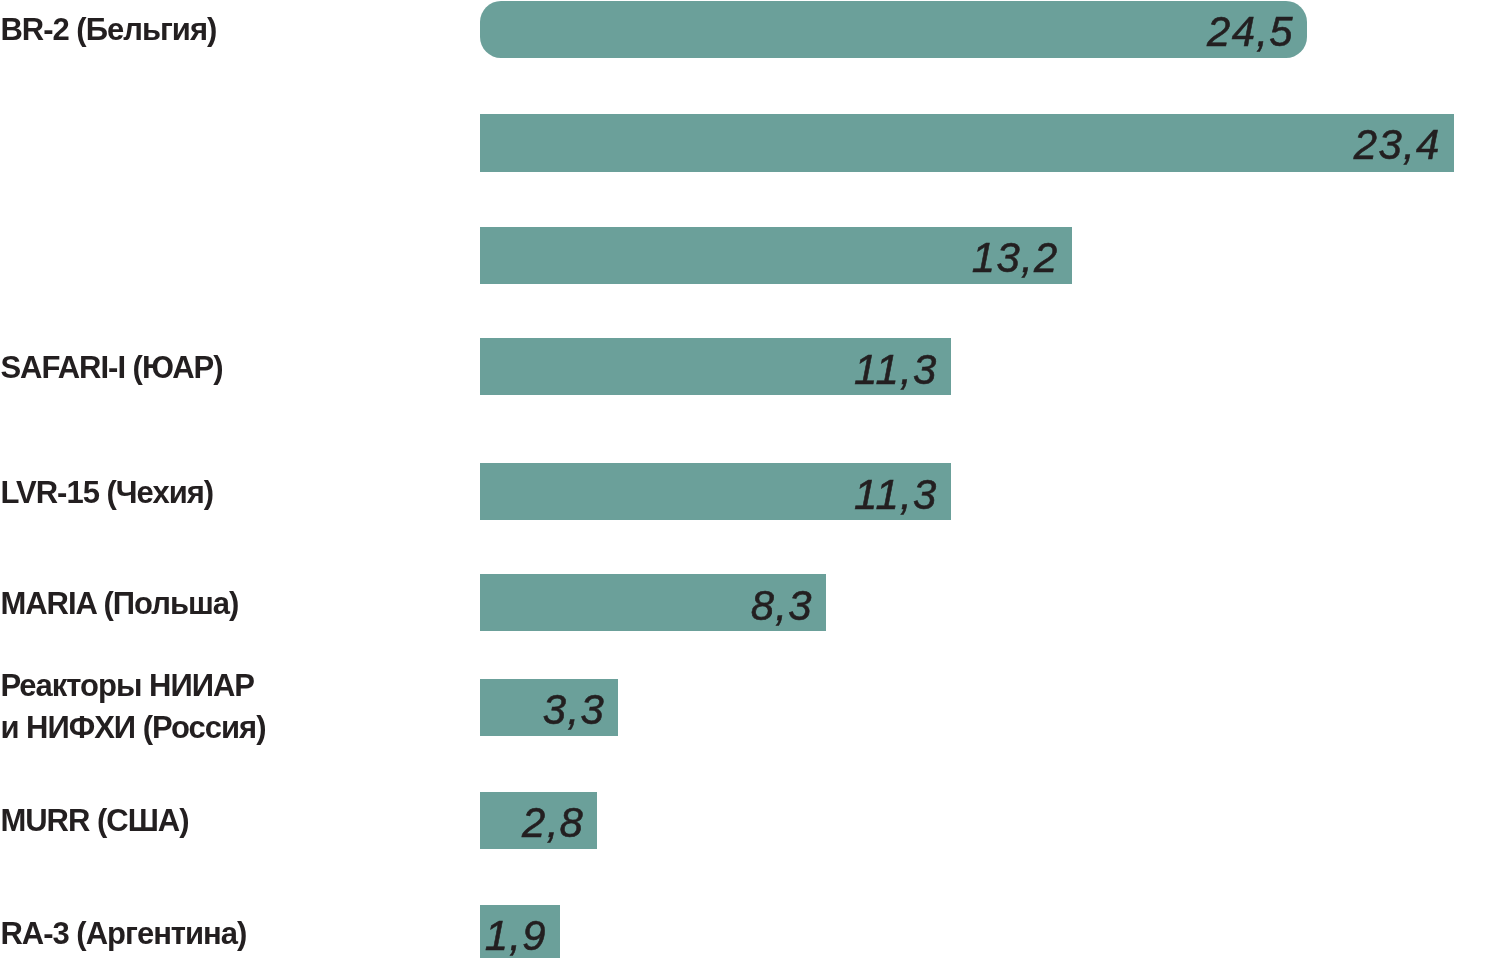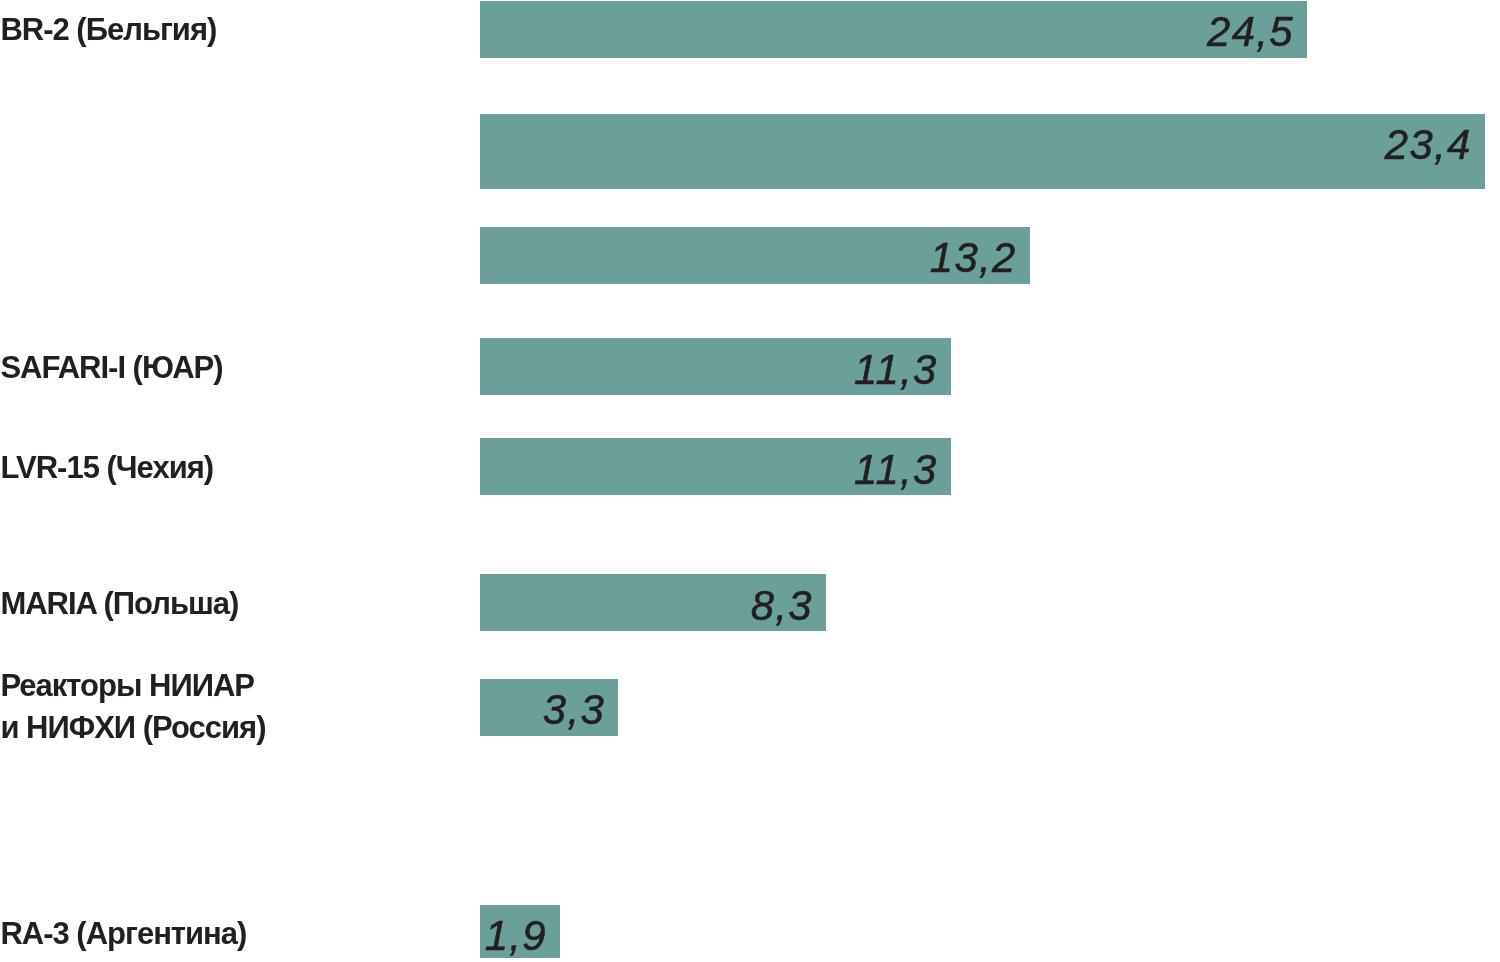--- a/index.html
+++ b/index.html
@@ -15,58 +15,64 @@
   .value{position:absolute;right:13.2px;top:7.6px;line-height:48px;
          font-style:italic;font-size:41.8px;color:#231f20;
          -webkit-text-stroke:0.58px #231f20;letter-spacing:1.35px;}
 </style>
 </head>
 <body>
 
 <div class="chart">
   <div class="row" style="top:0.60px;height:57.3px;">
     <div class="label" style="top:8.70px;">BR-2 (Бельгия)</div>
-    <div class="bar" style="width:827px;height:57.3px;">
+    <div class="bar" style="width:827px;height:57.3px;border-radius:21px;">
       <div class="value">24,5</div>
     </div>
   </div>
   <div class="row" style="top:113.60px;height:57.3px;">
-    <div class="bar" style="width:973.74px;height:75px;padding-left:31px;">
+    <div class="bar" style="width:973.74px;height:58px;">
       <div class="value">23,4</div>
     </div>
   </div>
   <div class="row" style="top:226.60px;height:57.3px;">
-    <div class="bar" style="width:549.72px;height:57.3px;">
+    <div class="bar" style="width:549.72px;height:57.3px;padding-left:42px;">
       <div class="value">13,2</div>
     </div>
   </div>
   <div class="row" style="top:338px;height:57.3px;">
     <div class="label" style="top:8.70px;">SAFARI-I (ЮАР)</div>
     <div class="bar" style="width:470.74px;height:57.3px;">
       <div class="value">11,3</div>
     </div>
   </div>
-  <div class="row" style="top:438px;height:57.3px;">
+  <div class="row" style="top:463px;height:57.3px;">
     <div class="label" style="top:8.70px;">LVR-15 (Чехия)</div>
     <div class="bar" style="width:470.74px;height:57.3px;">
       <div class="value">11,3</div>
     </div>
   </div>
   <div class="row" style="top:574px;height:57.3px;">
     <div class="label" style="top:8.70px;">MARIA (Польша)</div>
     <div class="bar" style="width:346.03px;height:57.3px;">
       <div class="value">8,3</div>
     </div>
   </div>
   <div class="row" style="top:678.60px;height:57.3px;">
     <div class="label" style="top:-13.25px;">Реакторы НИИАР
 и НИФХИ (Россия)</div>
     <div class="bar" style="width:138.18px;height:57.3px;">
       <div class="value">3,3</div>
     </div>
   </div>
+  <div class="row" style="top:791.60px;height:57.3px;">
+    <div class="label" style="top:8.70px;">MURR (США)</div>
+    <div class="bar" style="width:117.40px;height:57.3px;">
+      <div class="value">2,8</div>
+    </div>
+  </div>
   <div class="row" style="top:904.60px;height:57.3px;text-align:right;">
     <div class="label" style="top:8.70px;">RA-3 (Аргентина)</div>
     <div class="bar" style="width:79.98px;height:53px;text-decoration:underline;">
       <div class="value">1,9</div>
     </div>
   </div>
   </div>
 
 </body></html>

